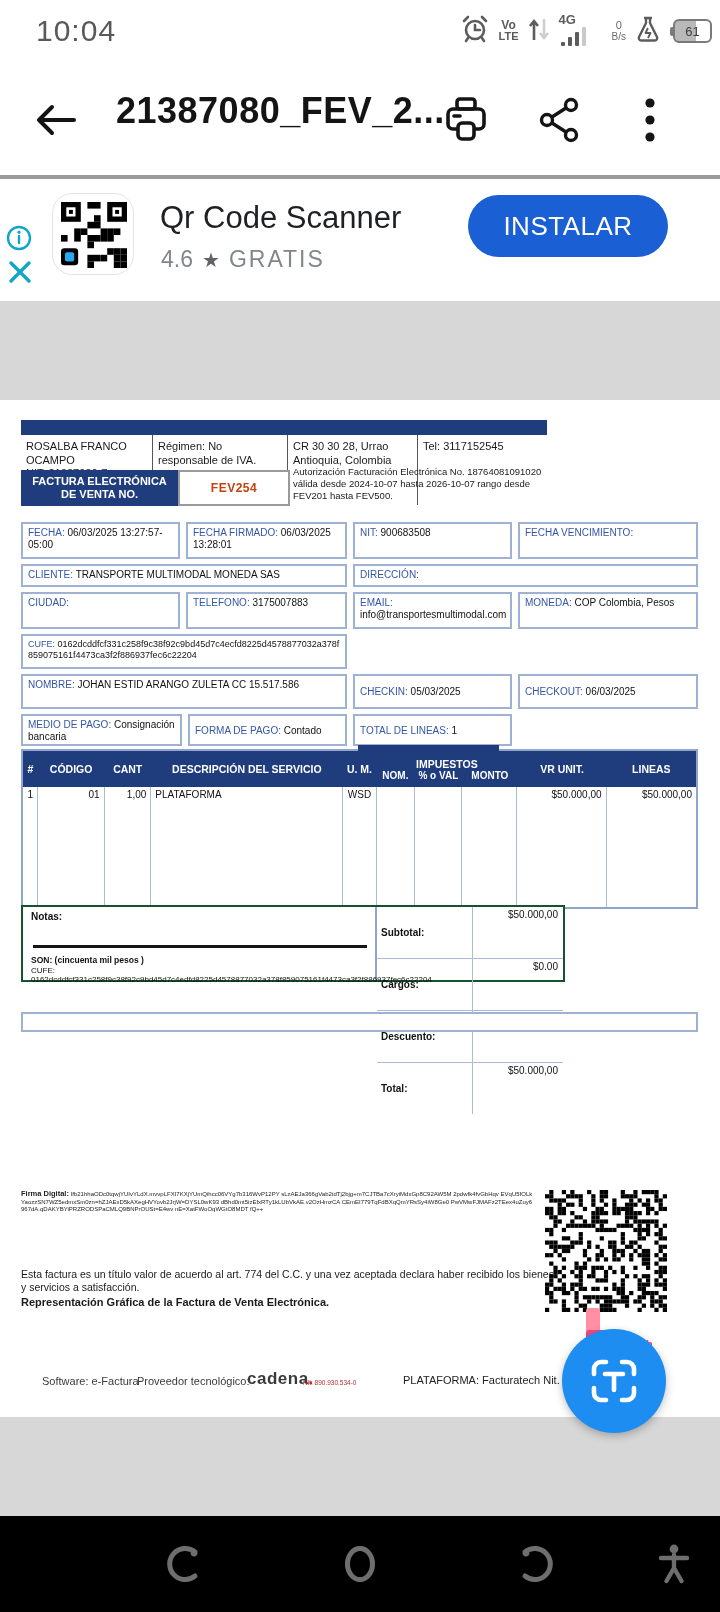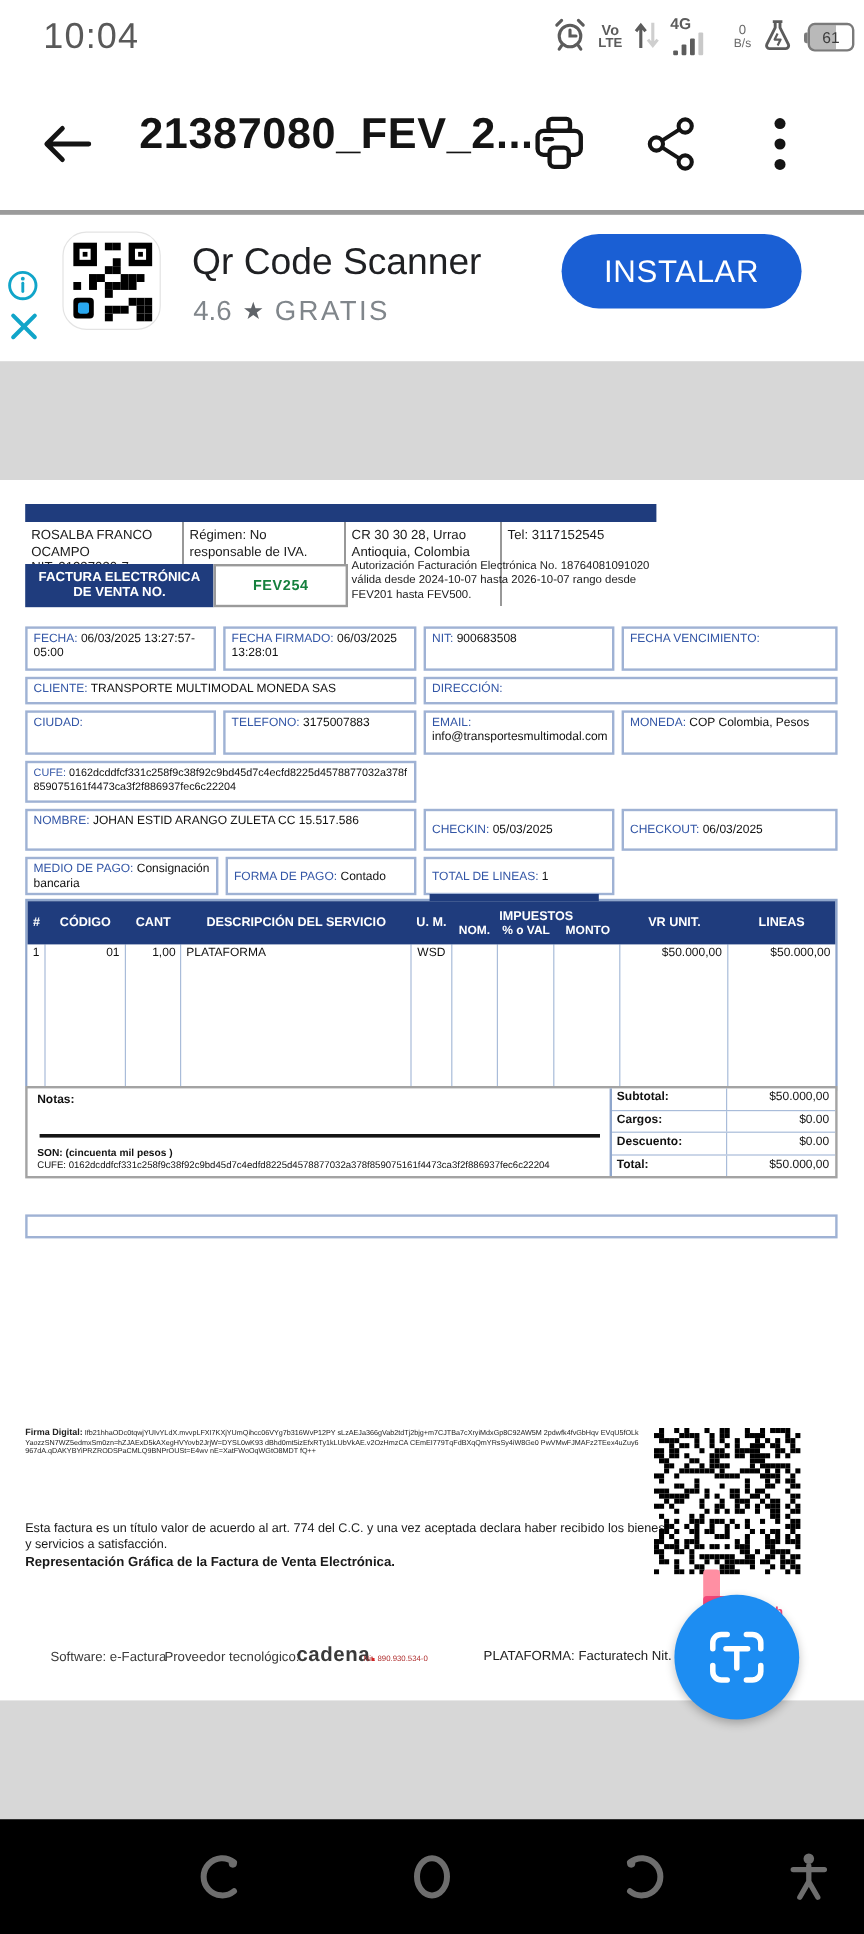--- a/index.html
+++ b/index.html
@@ -57,21 +57,21 @@
   .inv-topbar { position:absolute; left:21px; top:20px; width:526px; height:15px; background:#1f3c7d; }
   .inv-supplier { position:absolute; left:21px; top:35px; width:526px; height:70px; display:flex; font-size:11px; line-height:13.5px; color:#1a1a1a; }
   .sup-col { padding:5px 4px 0 5px; }
   .sup-col + .sup-col { border-left:1.5px solid #555; }
   .sc1 { width:131px; } .sc2 { width:135px; } .sc3 { width:130px; } .sc4 { width:130px; }
 
   .fact-box { position:absolute; left:21px; top:70px; width:157px; height:36px; background:#1f3c7d;
               color:#fff; font-weight:bold; font-size:11px; line-height:13px; display:flex;
               align-items:center; justify-content:center; text-align:center; padding:0 8px; }
   .fev-box { position:absolute; left:178px; top:70px; width:112px; height:36px; background:#fff;
-             border:2px solid #9a9a9a; color:#15803d; font-weight:bold; font-size:12px;
+             border:2px solid #9a9a9a; color:#c2410c; font-weight:bold; font-size:12px;
              display:flex; align-items:center; justify-content:center; letter-spacing:0.5px; }
   .auth-text { position:absolute; left:293px; top:66px; width:252px; font-size:9.5px; line-height:12px;
                text-align:left; color:#1a1a1a; }
 
   .frow { position:absolute; left:21px; display:flex; gap:6px; }
   .fbox { border:2px solid #9fb2d4; background:#fff; padding:3px 5px; font-size:10px; line-height:12px; }
   .fbox .lab { color:#3356a6; }
   .fbox .val { color:#111; }
   .w1 { width:159px; } .w2 { width:161px; } .w3 { width:159px; } .w4 { width:180px; }
   .w12 { width:326px; } .w34 { width:345px; }
@@ -87,30 +87,30 @@
   .imp-sub { display:flex; font-size:10px; }
   .imp-sub span { display:block; text-align:center; }
   .tbody { display:flex; height:120px; font-size:10px; background:#fff; }
   .td { padding:2px 4px; border-right:1.5px solid #a9bcd9; }
   .td:last-child { border-right:none; }
   .tr-num { text-align:right; }
   .c1{width:15px;} .c2{width:67px;} .c3{width:47px;} .c4{width:193px;} .c5{width:34px;}
   .c6{width:38px;} .c7{width:48px;} .c8{width:55px;} .c9{width:90px;} .c10{width:90px;}
 
   
-  .notas { position:absolute; left:21px; top:505px; width:677px; height:77px; border:2px solid #a3a3a3; display:flex; background:#fff; }
+  .notas { position:absolute; left:21px; top:505px; width:544px; height:77px; border:2px solid #14532d; display:flex; background:#fff; }
   .nt-left { position:relative; flex:1; }
   .nt-label { position:absolute; left:8px; top:4px; font-size:10px; font-weight:bold; }
   .nt-rule { position:absolute; left:10px; right:8px; top:38px; height:3px; background:#151515; }
   .nt-son { position:absolute; left:8px; top:48px; font-size:8.5px; font-weight:bold; }
   .nt-cufe { position:absolute; left:8px; top:59px; font-size:8px; }
   .nt-right { width:188px; display:flex; flex-direction:column; border-left:2px solid #8fa6cc; }
   .tot-row { flex:1; display:flex; border-bottom:1.5px solid #a9bcd9; }
   .tot-row:last-child { border-bottom:none; }
-  .tot-lab { width:95px; font-size:10px; font-weight:bold; padding:2px 4px; }
+  .tot-lab { width:95px; font-size:10px; font-weight:bold; padding:20px 4px; }
   .tot-val { flex:1; font-size:10px; text-align:right; padding:2px 5px; border-left:1.5px solid #a9bcd9; }
 
   .empty-box { position:absolute; left:21px; top:612px; width:677px; height:20px; border:2px solid #9fb2d4; background:#fff; }
 
   .firma { position:absolute; left:21px; top:790px; width:512px; font-size:6px; line-height:7.5px; word-break:break-all; color:#222; }
   .firma b { font-size:7.5px; }
   .legal { position:absolute; left:21px; top:868px; width:540px; font-size:10.5px; line-height:13px; color:#1a1a1a; }
   .rep { position:absolute; left:21px; top:896px; font-size:11px; font-weight:bold; color:#1a1a1a; }
   .sig-qr { position:absolute; left:542px; top:790px; width:128px; height:122px; }
 

